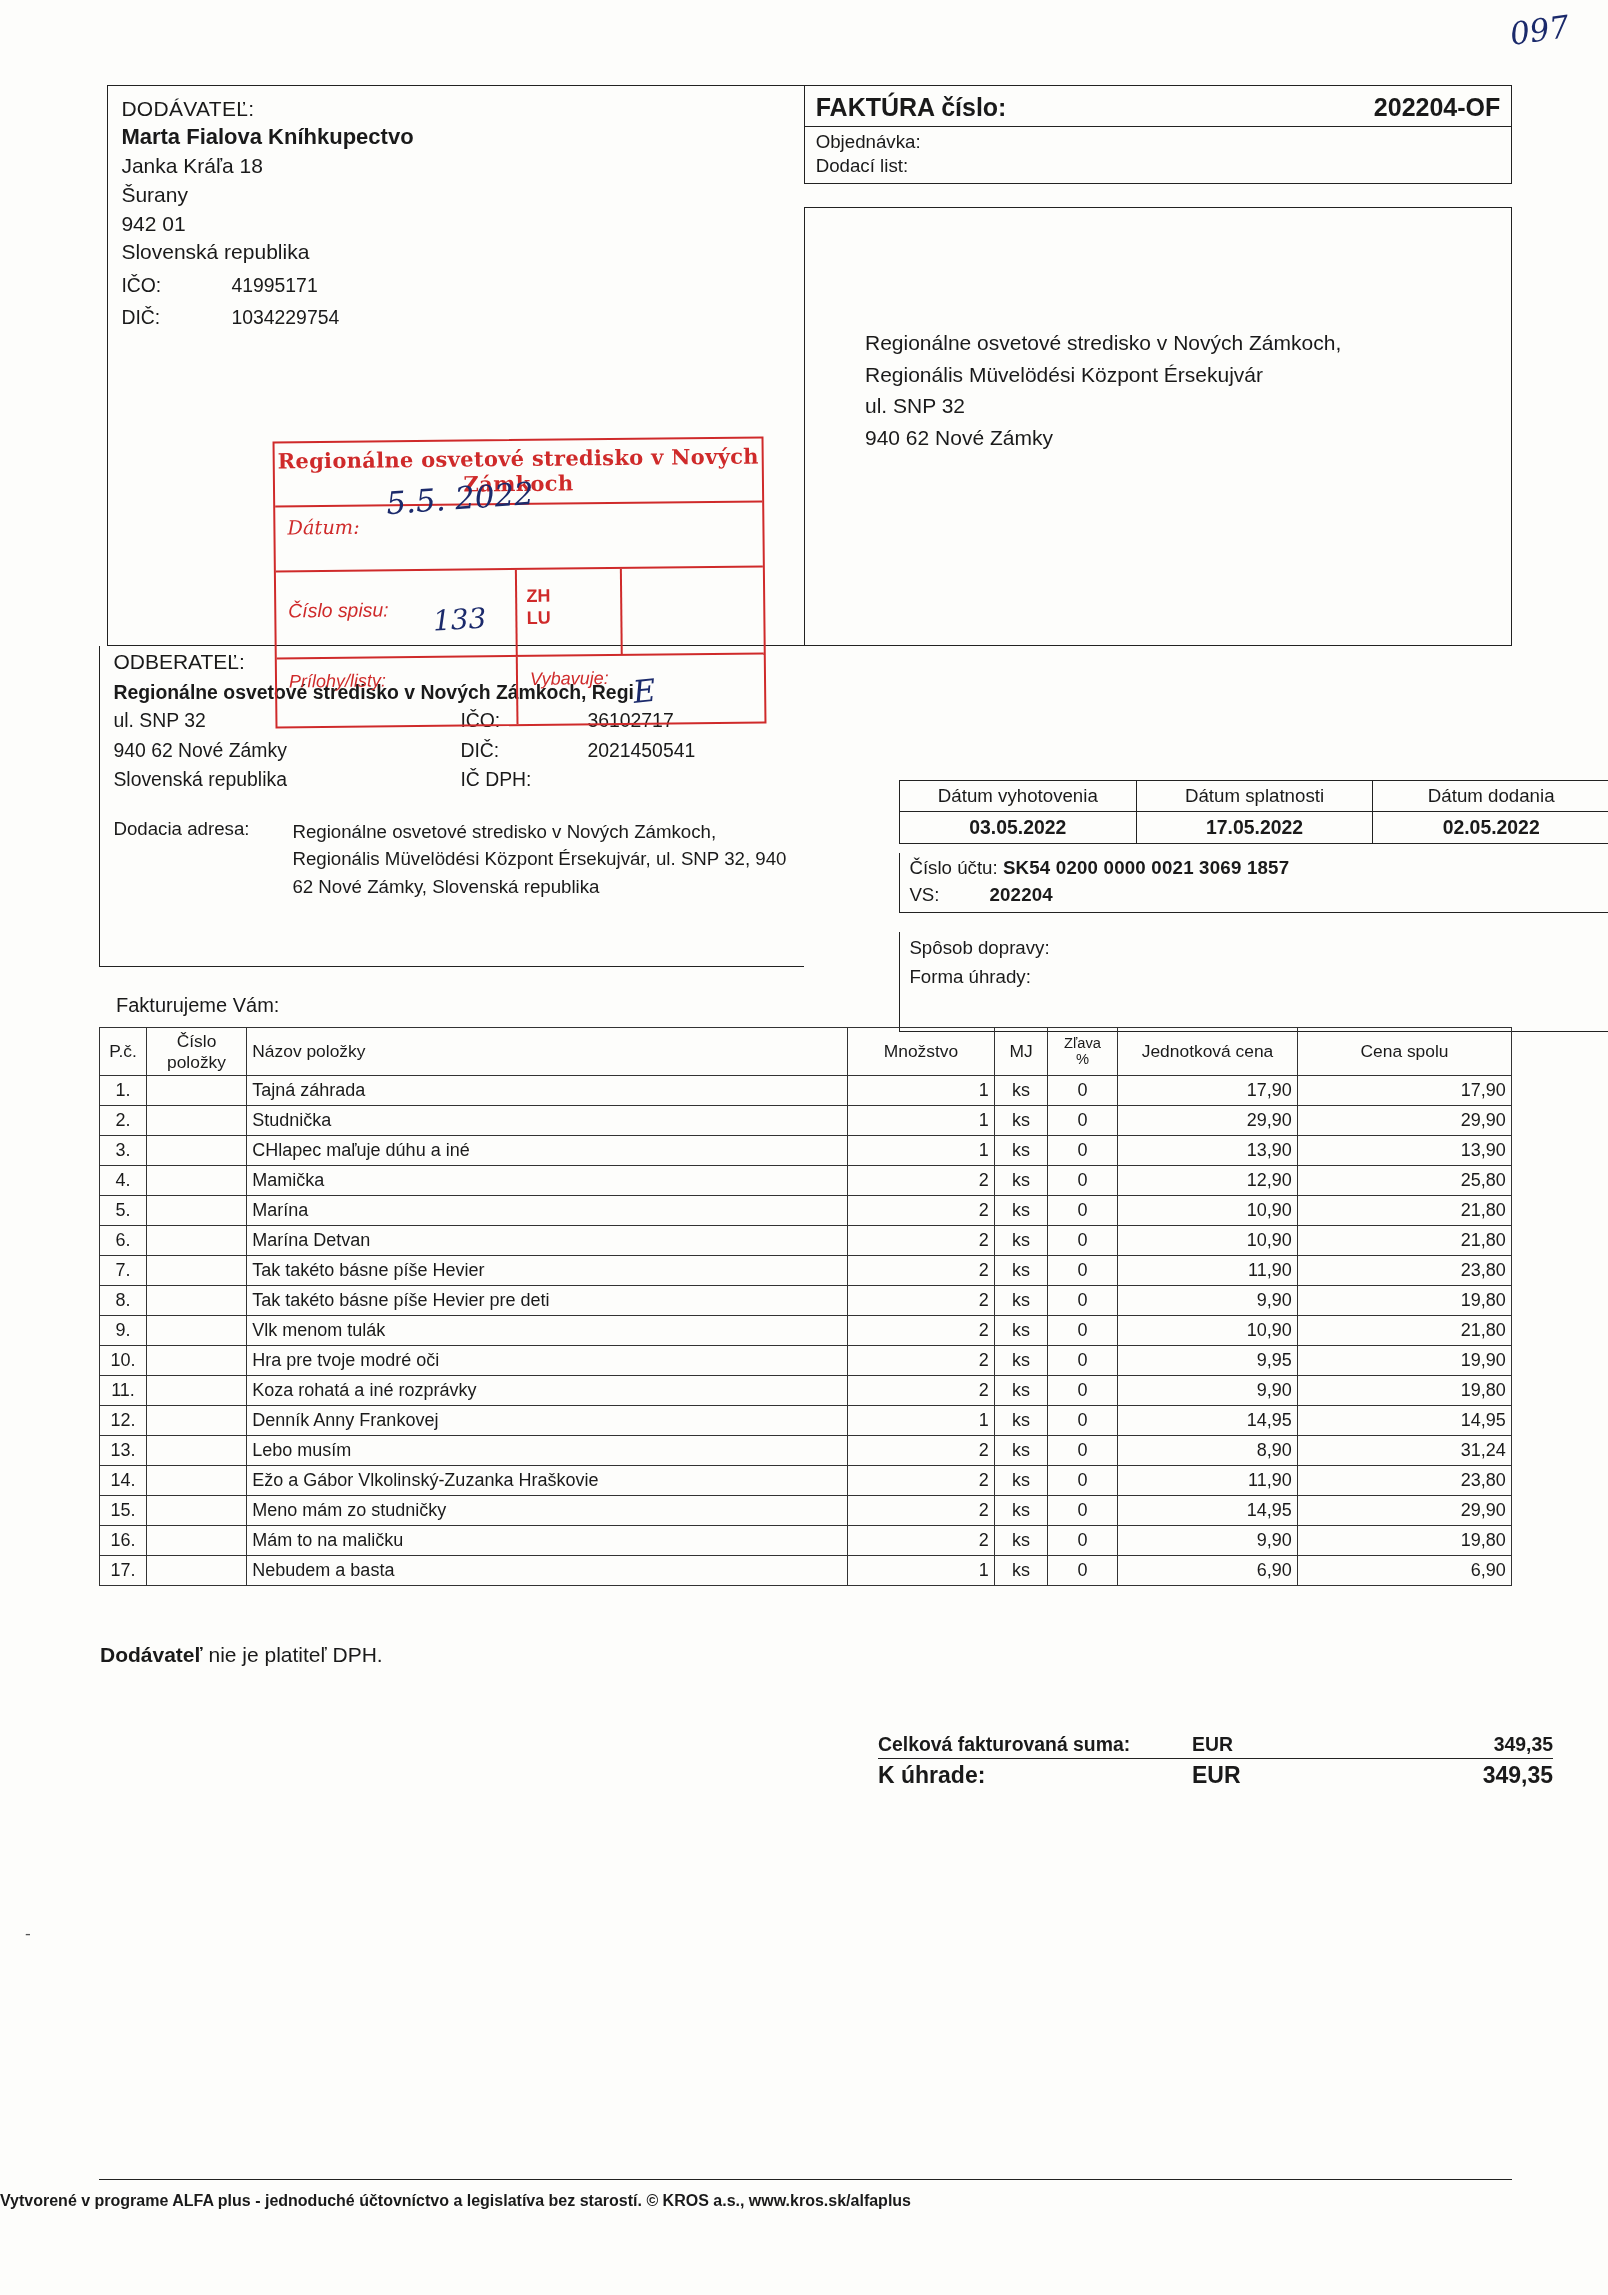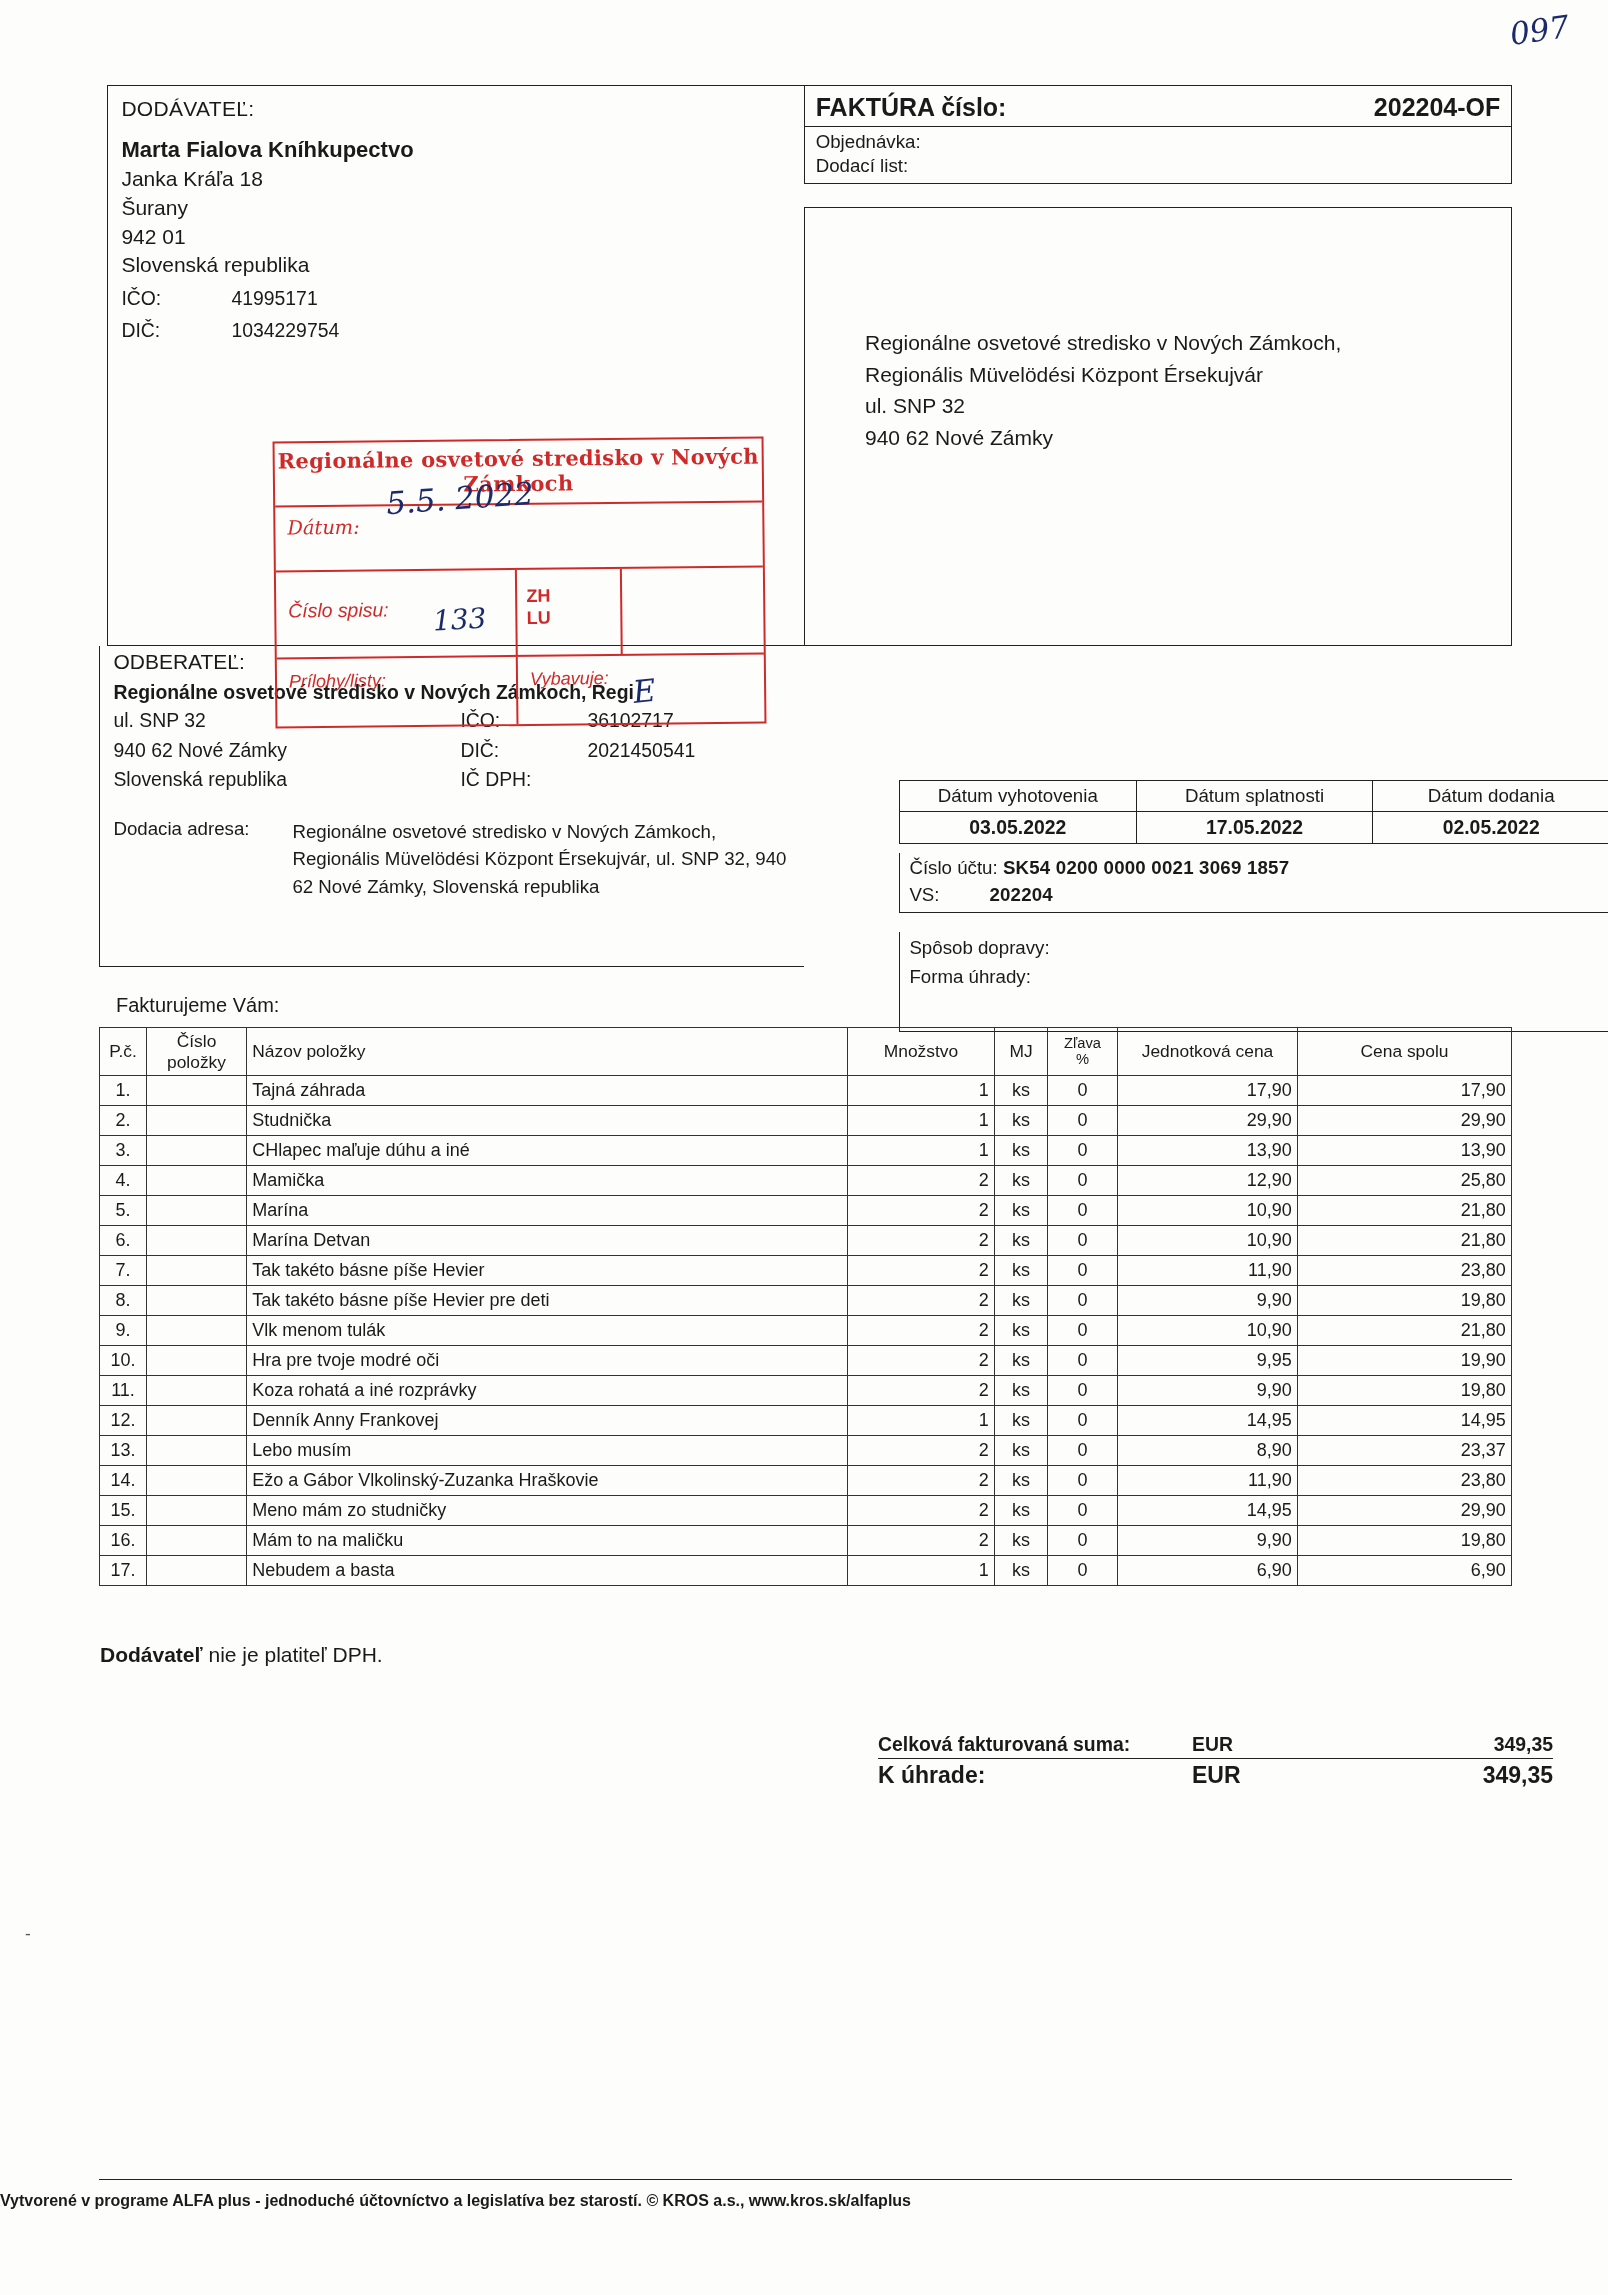--- a/index.html
+++ b/index.html
@@ -54,21 +54,21 @@
     box-sizing: border-box;
     padding: 10.7px 13.4px;
   }
   .lbl-caps {
     font-size: 21px;
     letter-spacing: 0.3px;
   }
   .supplier-name {
     font-size: 22px;
     font-weight: bold;
-    margin-top: 16px;
+    margin-top: 3px;
   }
   .supplier-line {
     font-size: 21px;
     margin-top: 4.7px;
   }
   .idrow {
     margin-top: 9.4px;
     font-size: 19.4px;
     display: flex;
   }
@@ -635,21 +635,21 @@
           <td class="c-total">14,95</td>
         </tr>
         <tr>
           <td class="c-pc">13.</td>
           <td class="c-code"></td>
           <td class="c-name">Lebo musím</td>
           <td class="c-qty">2</td>
           <td class="c-mj">ks</td>
           <td class="c-disc">0</td>
           <td class="c-unit">8,90</td>
-          <td class="c-total">23,37</td>
+          <td class="c-total">31,24</td>
         </tr>
         <tr>
           <td class="c-pc">14.</td>
           <td class="c-code"></td>
           <td class="c-name">Ežo a Gábor Vlkolinský-Zuzanka Hraškovie</td>
           <td class="c-qty">2</td>
           <td class="c-mj">ks</td>
           <td class="c-disc">0</td>
           <td class="c-unit">11,90</td>
           <td class="c-total">23,80</td>

